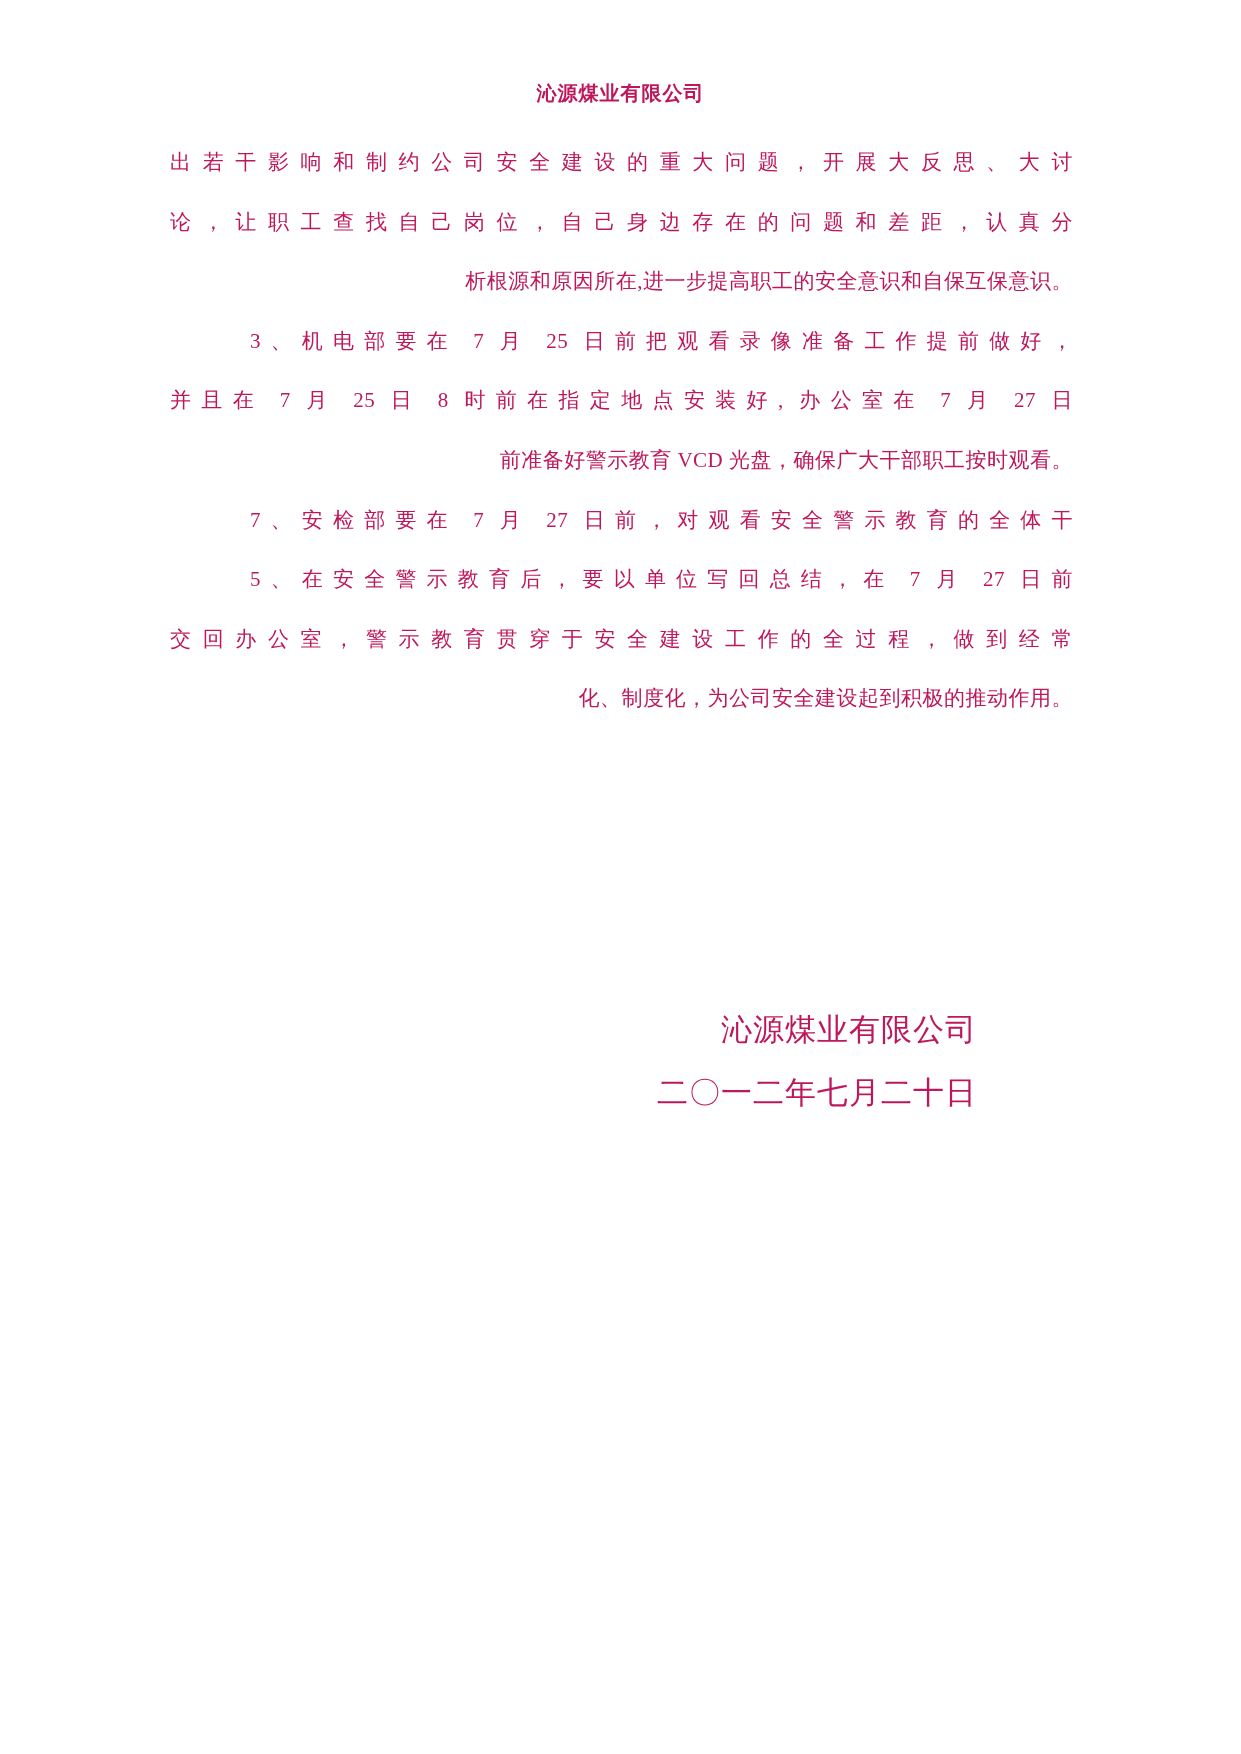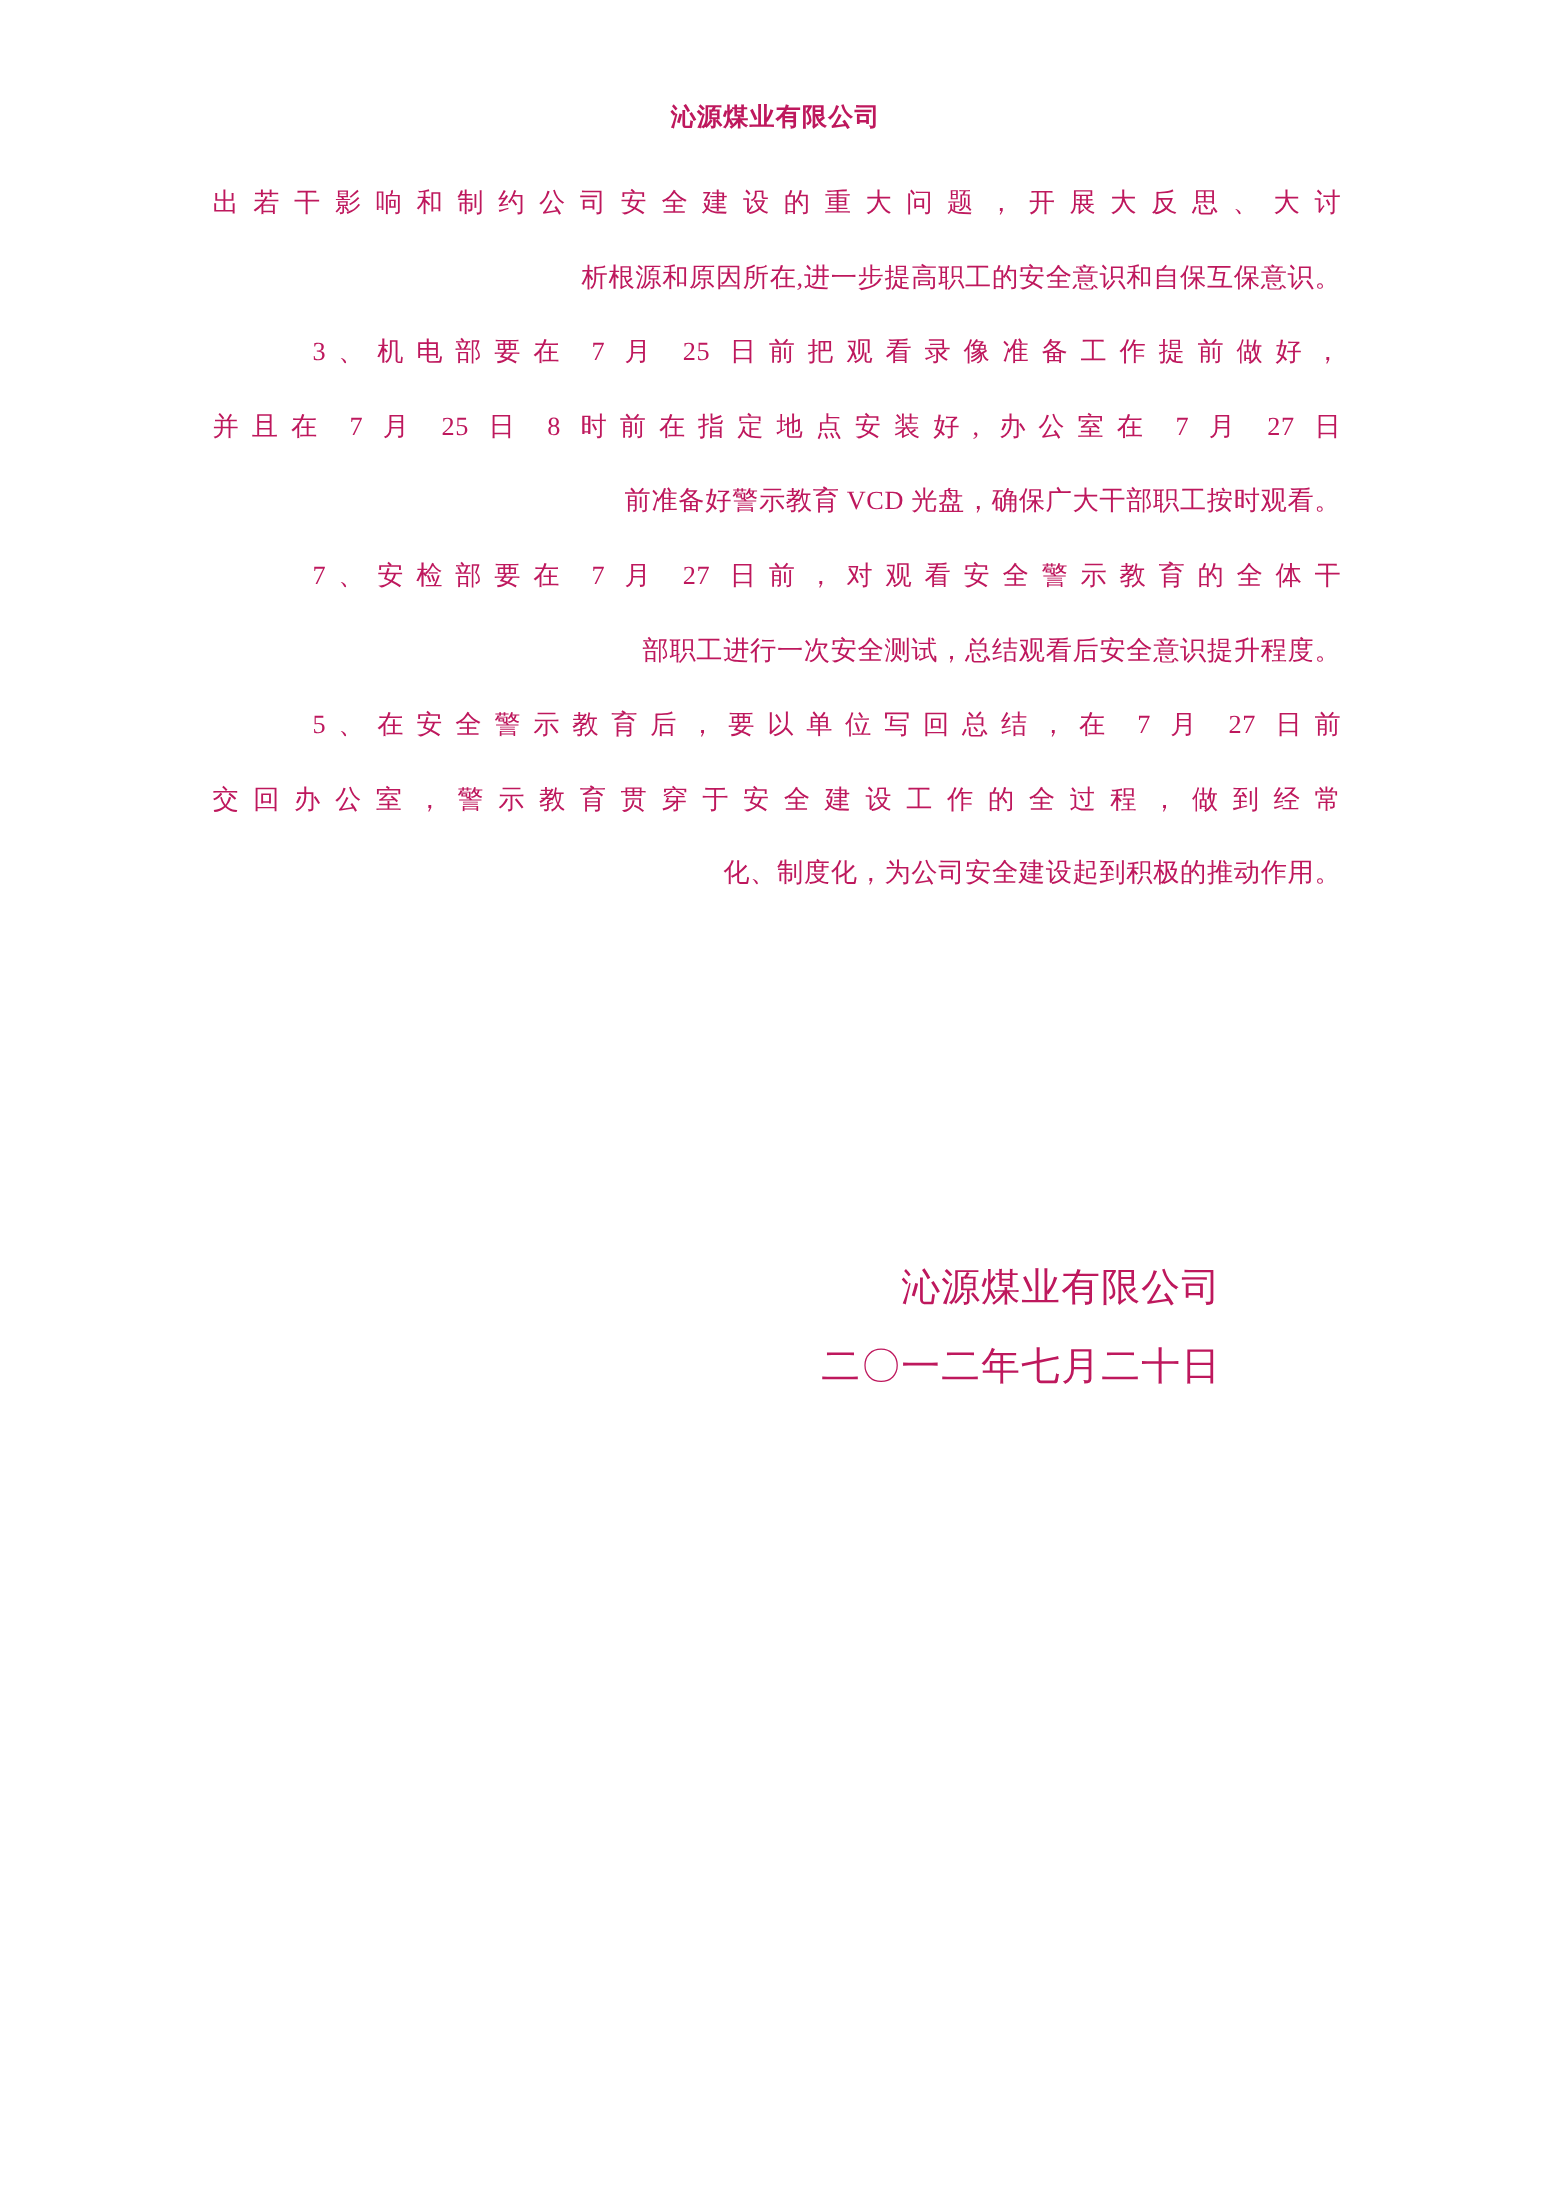--- a/index.html
+++ b/index.html
@@ -63,26 +63,26 @@
   }
 </style>
 </head>
 <body>
 
 <div class="page">
   <div class="doc-header">沁源煤业有限公司</div>
 
   <div class="doc-body" id="doc-body">
       <div class="text-line">出若干影响和制约公司安全建设的重大问题，开展大反思、大讨</div>
+      <div class="text-line">论，让职工查找自己岗位，自己身边存在的问题和差距，认真分</div>
       <div class="text-line para-end">析根源和原因所在,进一步提高职工的安全意识和自保互保意识。</div>
       <div class="text-line indent">3、机电部要在 7 月 25 日前把观看录像准备工作提前做好，</div>
       <div class="text-line">并且在 7 月 25 日 8 时前在指定地点安装好, 办公室在 7 月 27 日</div>
       <div class="text-line para-end">前准备好警示教育 VCD 光盘，确保广大干部职工按时观看。</div>
       <div class="text-line indent">7、安检部要在 7 月 27 日前，对观看安全警示教育的全体干</div>
-      <div class="text-line para-end">部职工进行一次安全测试，总结观看后安全意识提升程度。</div>
       <div class="text-line indent">5、在安全警示教育后，要以单位写回总结，在 7 月 27 日前</div>
       <div class="text-line">交回办公室，警示教育贯穿于安全建设工作的全过程，做到经常</div>
       <div class="text-line para-end">化、制度化，为公司安全建设起到积极的推动作用。</div>
     </div>
 
   <div class="signature">
     <div class="sig-line">沁源煤业有限公司</div>
     <div class="sig-line">二〇一二年七月二十日</div>
   </div>
 </div>

